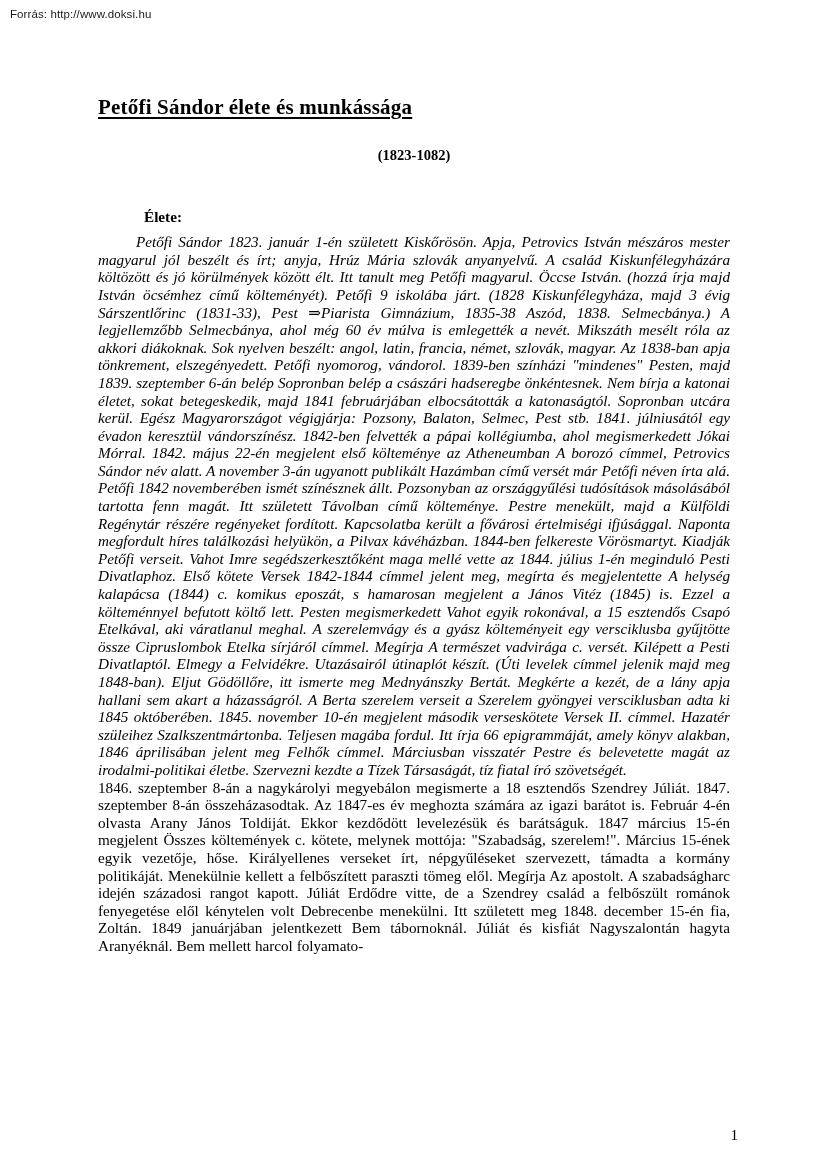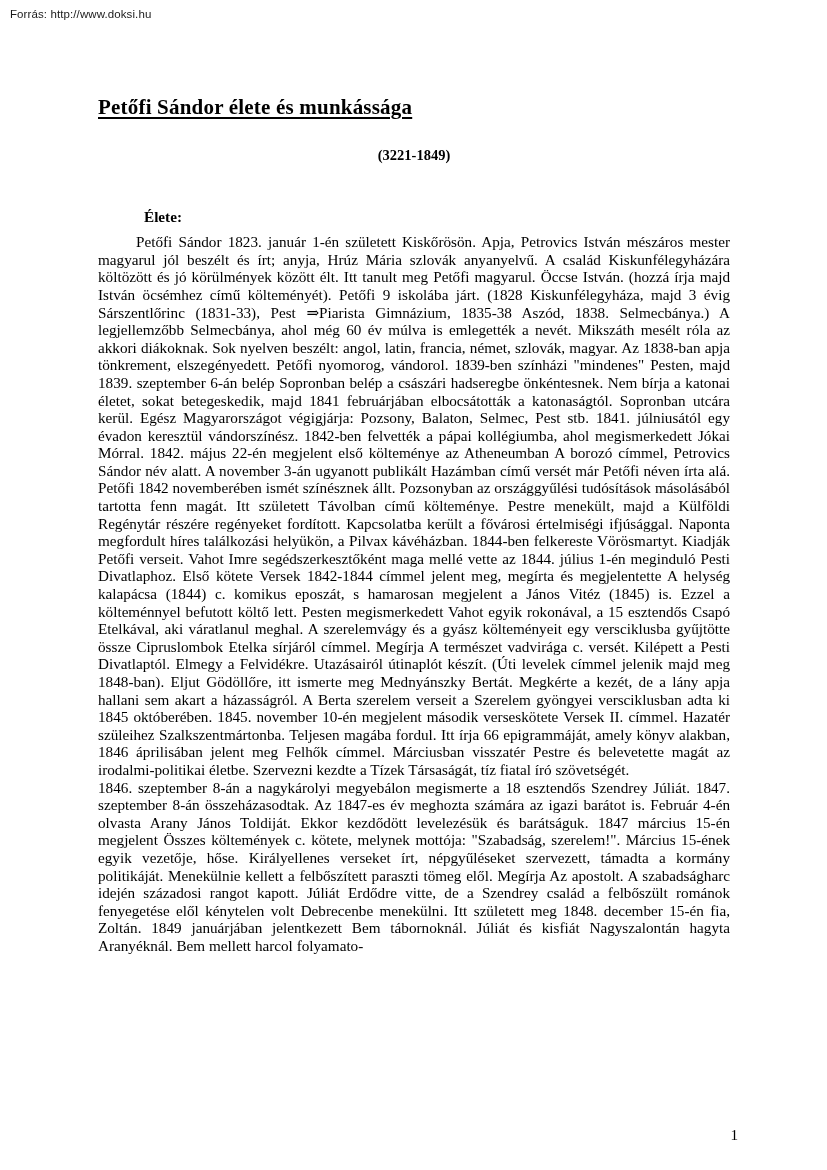--- a/index.html
+++ b/index.html
@@ -70,41 +70,42 @@
     line-height: 17.6px;
     text-align: justify;
     text-justify: inter-word;
     margin: 0;
     padding: 0;
     hyphens: manual;
     word-spacing: 0px;
   }
   .body-par.first {
     text-indent: 38px;
+    font-style: italic;
   }
   .page-number {
     position: absolute;
     right: 89px;
     bottom: 28px;
     font-size: 15.2px;
     line-height: 1;
   }
 </style>
 </head>
 <body>
 
 <div class="page">
 
   <div class="source-header">Forrás: http://www.doksi.hu</div>
 
   <div class="doc-body">
 
     <div class="doc-title">Petőfi Sándor élete és munkássága</div>
 
-    <div class="doc-subtitle">(3221-1849)</div>
+    <div class="doc-subtitle">(1823-1082)</div>
 
     <div class="section-heading">Élete:</div>
 
     <p class="body-par first">Petőfi Sándor 1823. január 1-én született Kiskőrösön. Apja, Petrovics István mészáros mester magyarul jól beszélt és írt; anyja, Hrúz Mária szlovák anyanyelvű. A család Kiskunfélegyházára költözött és jó körülmények között élt. Itt tanult meg Petőfi magyarul. Öccse István. (hozzá írja majd István öcsémhez című költeményét). Petőfi  9 iskolába járt. (1828 Kiskunfélegyháza, majd 3 évig Sárszentlőrinc (1831-33), Pest ⇒Piarista Gimnázium, 1835-38 Aszód, 1838. Selmecbánya.) A legjellemzőbb Selmecbánya, ahol még 60 év múlva is emlegették a nevét. Mikszáth mesélt róla az akkori diákoknak. Sok nyelven beszélt: angol, latin, francia, német, szlovák, magyar.  Az 1838-ban apja tönkrement, elszegényedett.  Petőfi nyomorog, vándorol. 1839-ben színházi "mindenes" Pesten, majd 1839. szeptember 6-án belép Sopronban belép a császári hadseregbe önkéntesnek. Nem bírja a katonai életet, sokat betegeskedik, majd 1841 februárjában elbocsátották a katonaságtól. Sopronban utcára kerül. Egész Magyarországot végigjárja: Pozsony, Balaton, Selmec, Pest stb. 1841. júlniusától egy évadon keresztül vándorszínész. 1842-ben felvették a pápai kollégiumba, ahol megismerkedett Jókai Mórral. 1842. május 22-én megjelent első költeménye az Atheneumban A borozó címmel, Petrovics Sándor név alatt. A november 3-án ugyanott publikált Hazámban című versét már Petőfi néven írta alá. Petőfi 1842 novemberében ismét színésznek állt. Pozsonyban az országgyűlési tudósítások másolásából tartotta fenn magát. Itt született Távolban című költeménye. Pestre menekült, majd a Külföldi Regénytár részére regényeket fordított. Kapcsolatba került a fővárosi értelmiségi ifjúsággal. Naponta megfordult híres találkozási helyükön, a Pilvax kávéházban. 1844-ben felkereste Vörösmartyt. Kiadják Petőfi verseit. Vahot Imre segédszerkesztőként maga mellé vette az 1844. július 1-én meginduló Pesti Divatlaphoz. Első kötete Versek 1842-1844 címmel jelent meg, megírta és megjelentette A helység kalapácsa (1844) c. komikus eposzát, s hamarosan megjelent a János Vitéz (1845) is. Ezzel a költeménnyel befutott költő lett. Pesten megismerkedett Vahot egyik rokonával, a 15 esztendős Csapó Etelkával, aki váratlanul meghal. A szerelemvágy és a gyász költeményeit egy versciklusba gyűjtötte össze Cipruslombok Etelka sírjáról címmel. Megírja  A természet vadvirága c. versét. Kilépett a Pesti Divatlaptól. Elmegy a Felvidékre. Utazásairól útinaplót készít. (Úti levelek címmel jelenik majd meg 1848-ban). Eljut Gödöllőre, itt ismerte meg Mednyánszky Bertát. Megkérte a kezét, de a lány apja hallani sem akart a házasságról. A Berta szerelem verseit a Szerelem gyöngyei versciklusban adta ki 1845 októberében. 1845. november 10-én megjelent második verseskötete Versek II. címmel. Hazatér szüleihez Szalkszentmártonba. Teljesen magába fordul. Itt írja 66 epigrammáját, amely könyv alakban, 1846 áprilisában jelent meg Felhők címmel. Márciusban visszatér Pestre és belevetette magát az irodalmi-politikai életbe. Szervezni kezdte a Tízek Társaságát, tíz fiatal író szövetségét.</p>
 
     <p class="body-par">1846. szeptember 8-án a nagykárolyi megyebálon megismerte a 18 esztendős Szendrey Júliát. 1847. szeptember 8-án összeházasodtak. Az 1847-es év meghozta számára az igazi barátot is. Február 4-én olvasta Arany János Toldiját. Ekkor kezdődött levelezésük és barátságuk. 1847 március 15-én megjelent Összes költemények c. kötete, melynek mottója: "Szabadság, szerelem!". Március 15-ének egyik vezetője, hőse. Királyellenes verseket írt, népgyűléseket szervezett, támadta a kormány politikáját. Menekülnie kellett a felbőszített paraszti tömeg elől. Megírja Az apostolt. A szabadságharc idején századosi rangot kapott. Júliát Erdődre vitte, de a Szendrey család a felbőszült románok fenyegetése elől kénytelen volt Debrecenbe menekülni. Itt született meg 1848. december 15-én fia, Zoltán. 1849 januárjában jelentkezett Bem tábornoknál. Júliát és kisfiát Nagyszalontán hagyta Aranyéknál. Bem mellett harcol folyamato-</p>
 
   </div>
 
   <div class="page-number">1</div>

